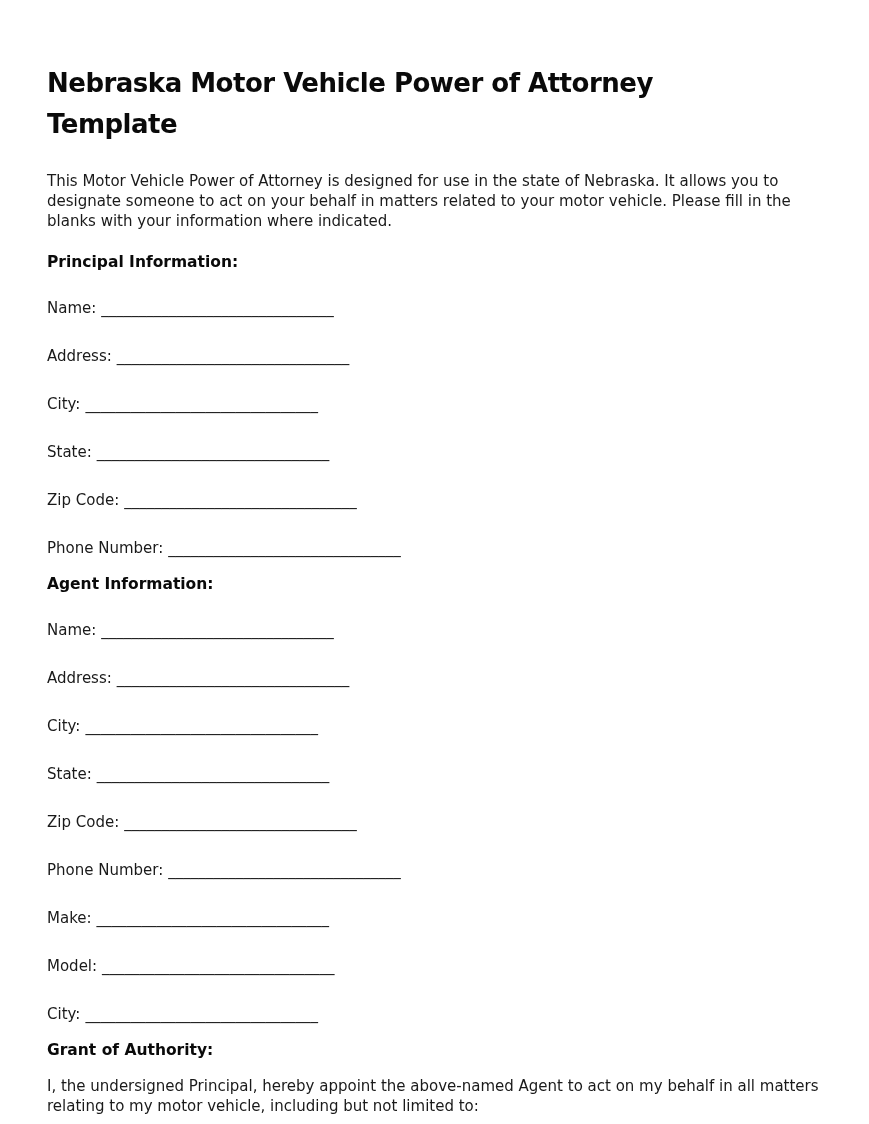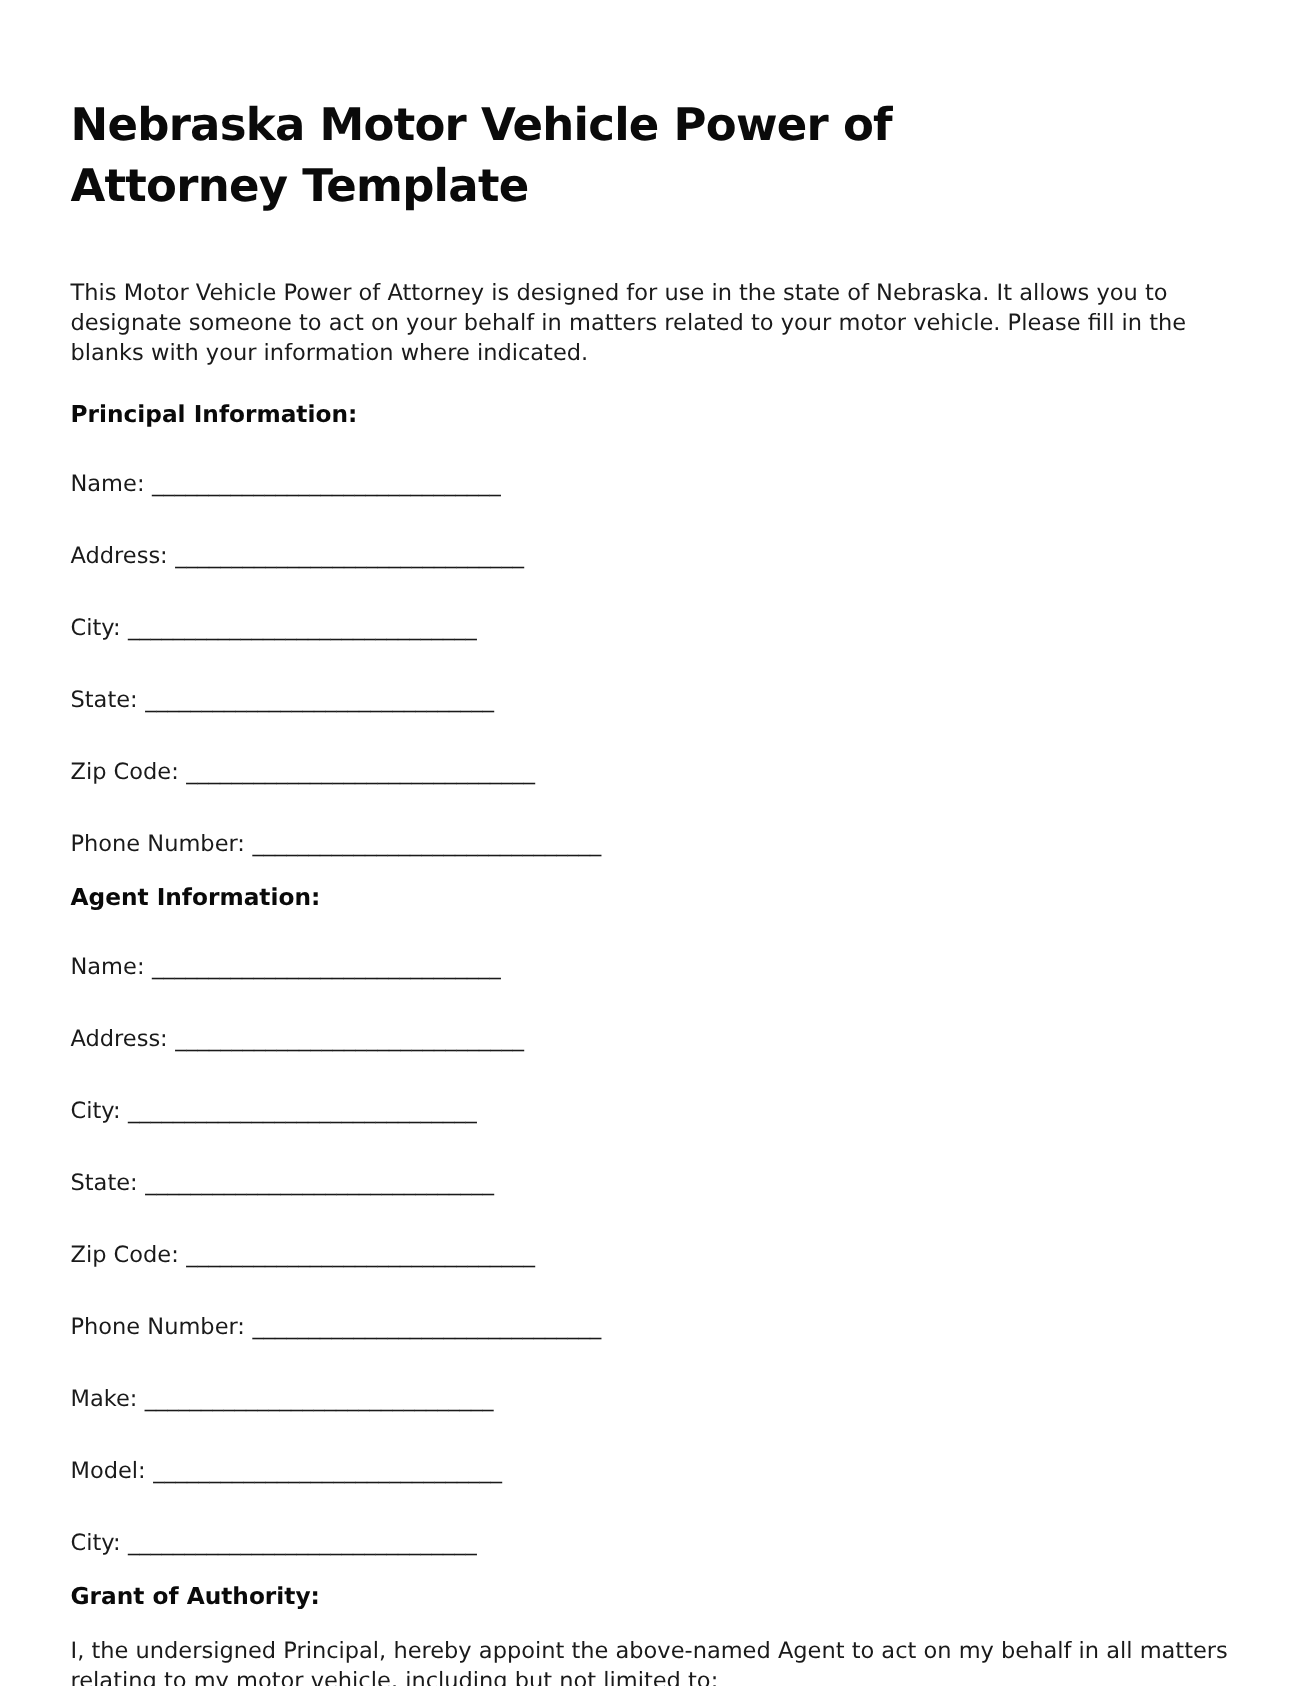--- a/index.html
+++ b/index.html
@@ -11,26 +11,26 @@
     overflow: hidden;
   }
   .page {
     position: relative;
     width: 869px;
     height: 1124px;
     padding: 63px 47px 0 47px;
   }
   .doc-title {
     color: #0a0a0a;
-    font-size: 30px;
+    font-size: 26px;
     font-weight: bold;
     line-height: 41px;
     letter-spacing: -0.5px;
     max-width: 700px;
-    margin-bottom: 40px;
+    margin-bottom: 26px;
   }
   .intro {
     font-size: 15px;
     line-height: 20px;
     max-width: 780px;
     margin-bottom: 22px;
   }
   .section-heading {
     font-size: 15.5px;
     font-weight: bold;

